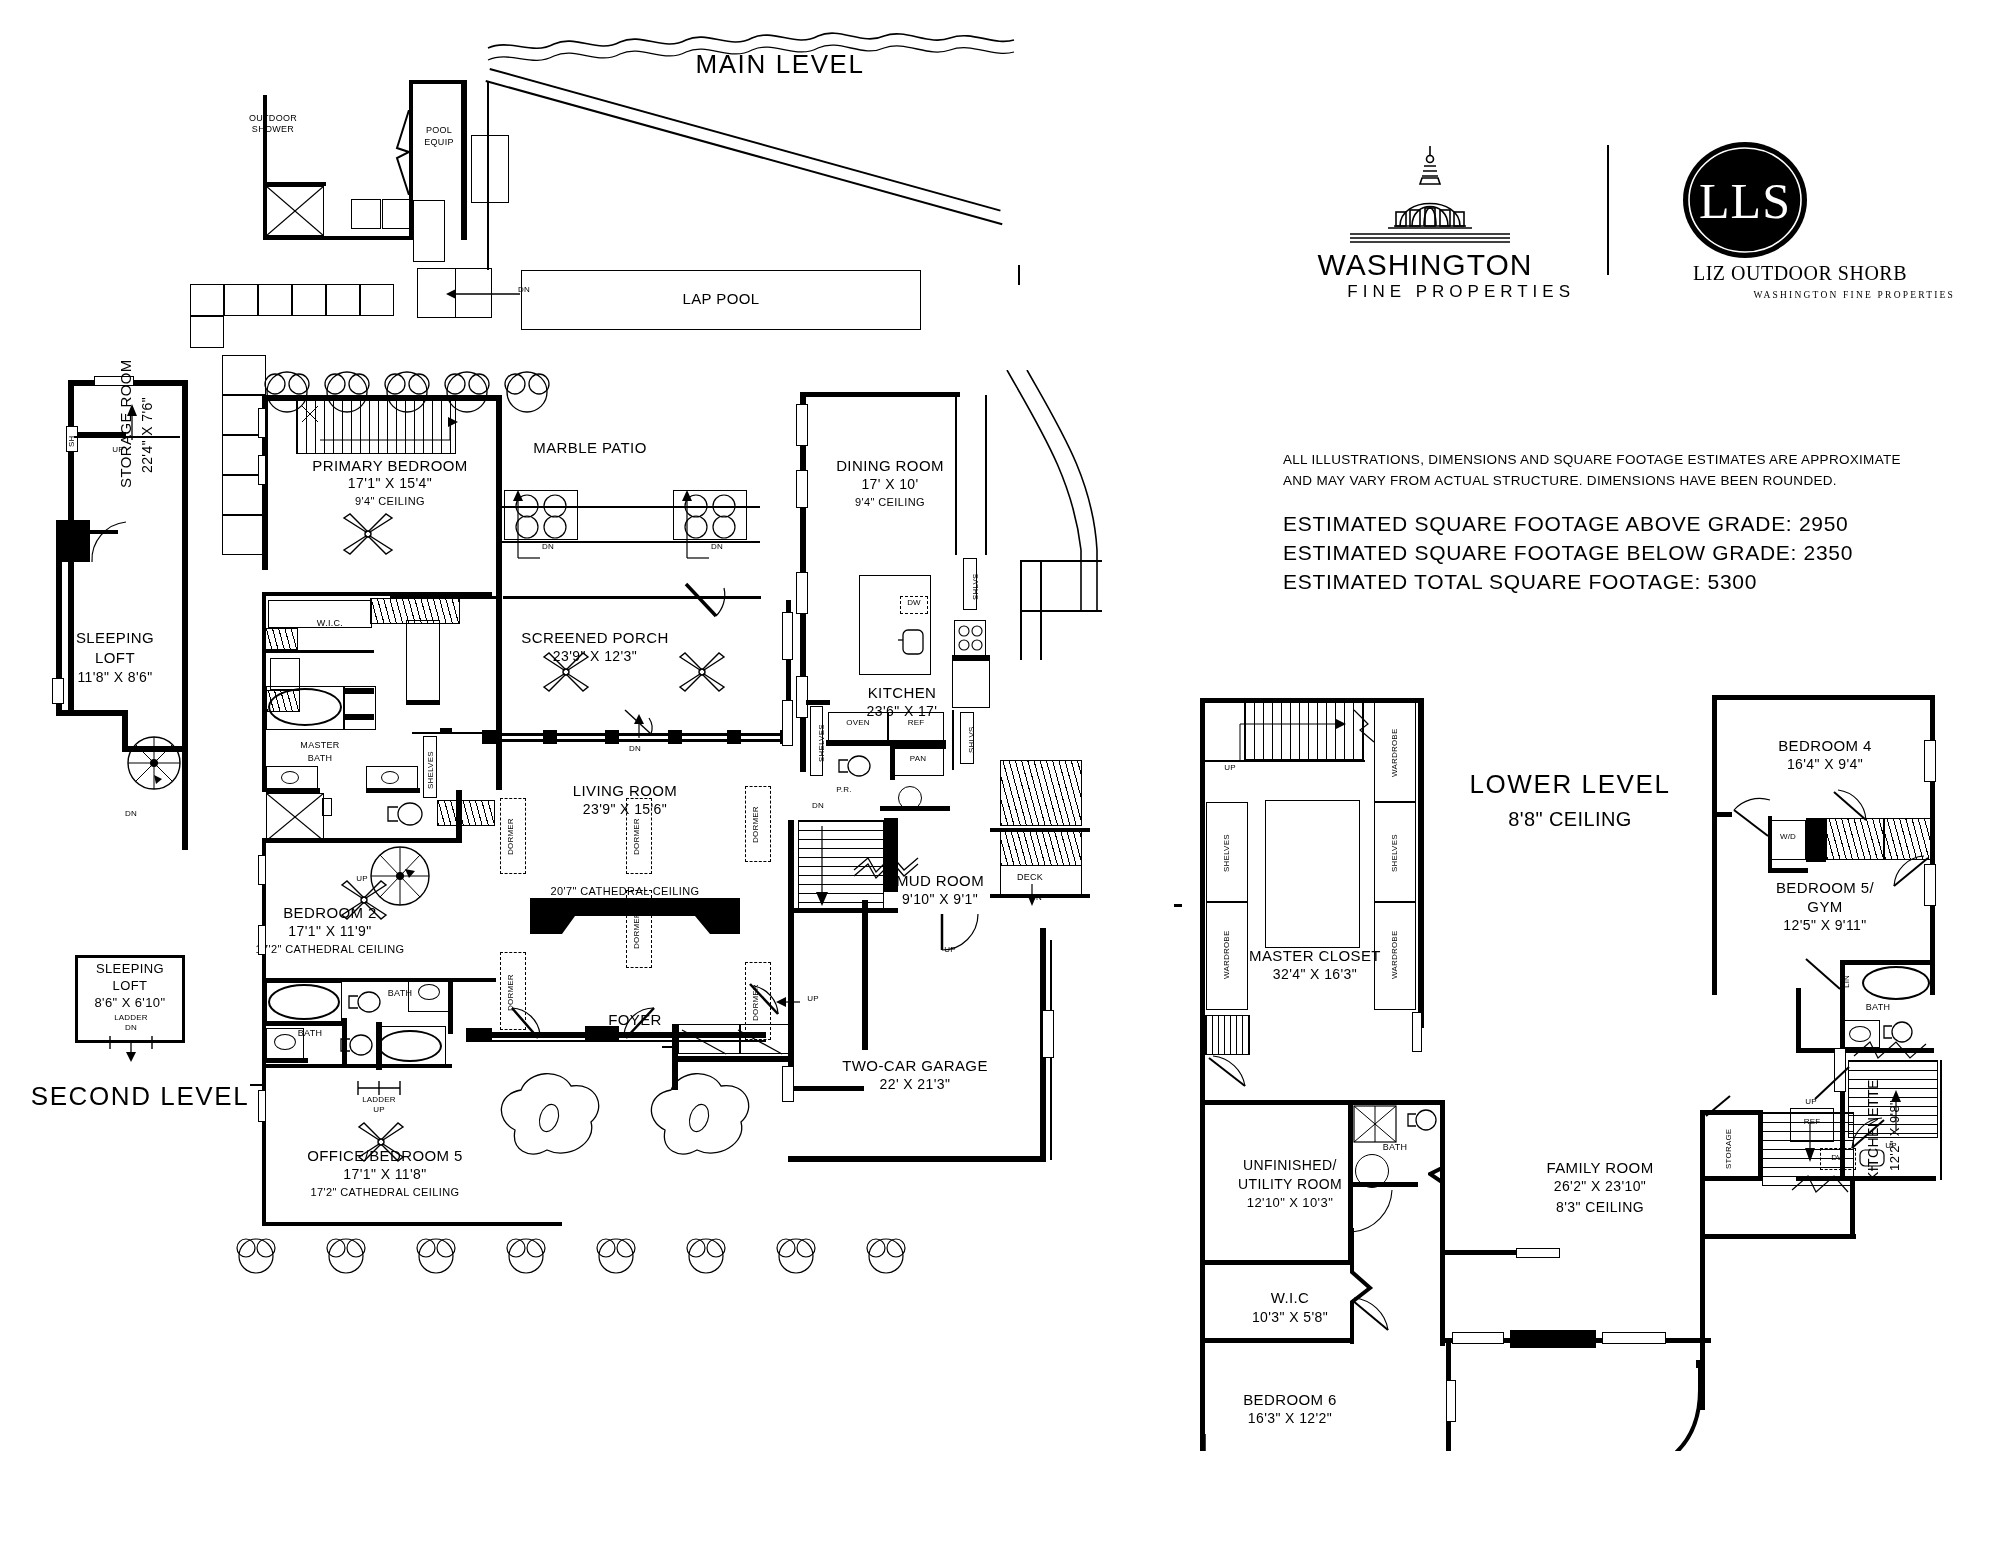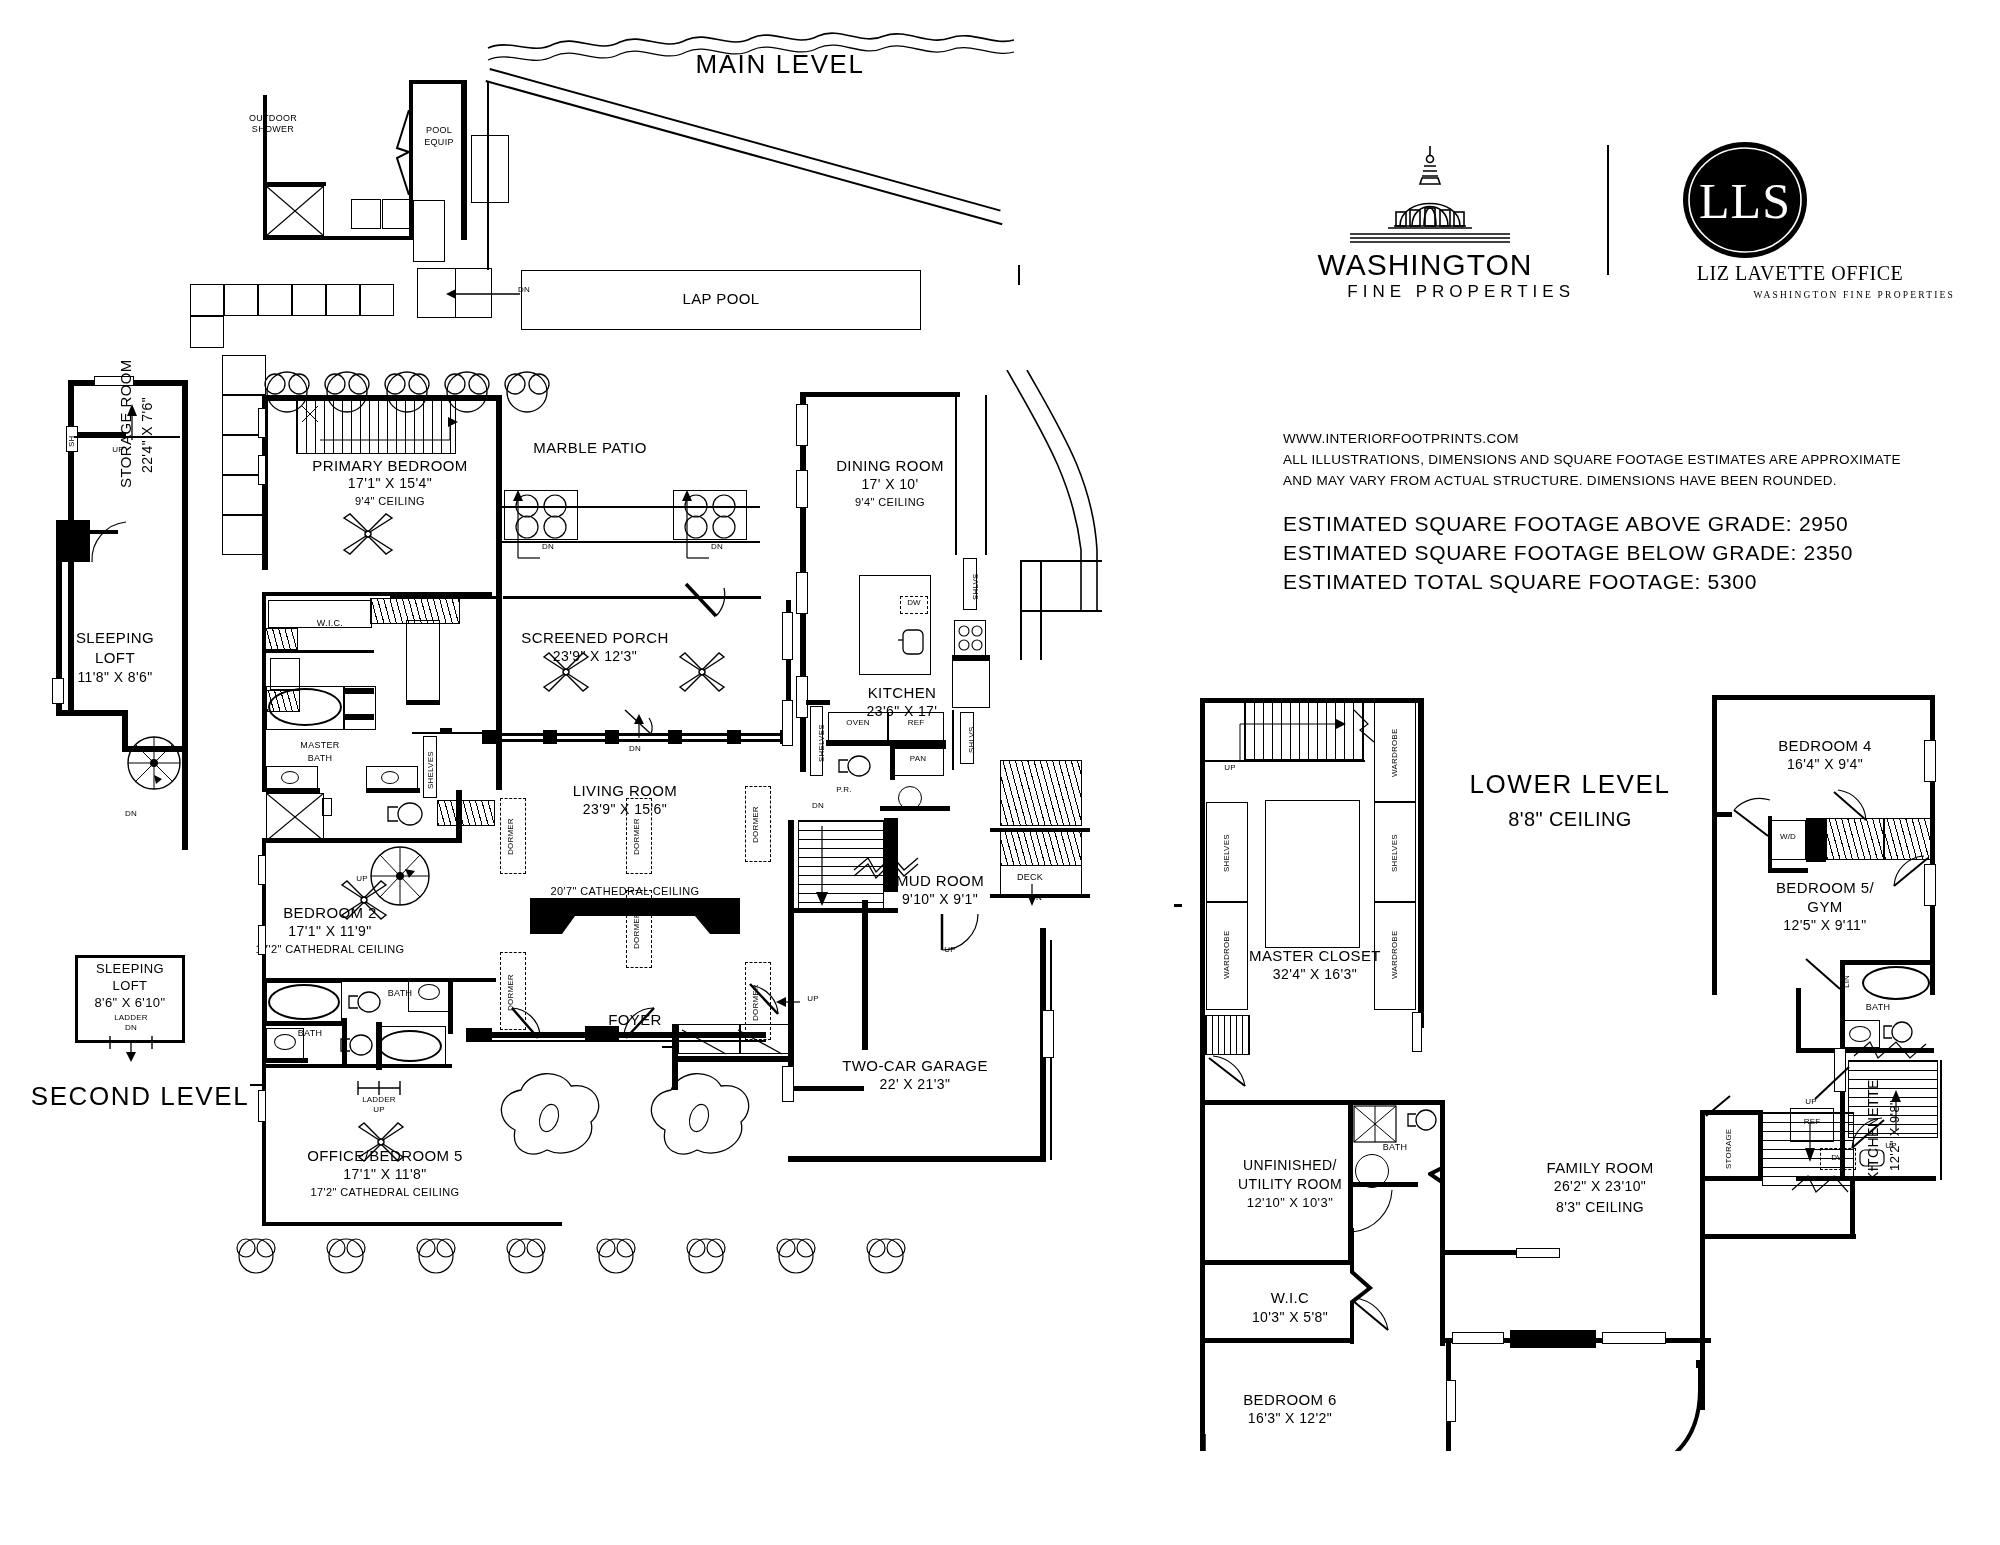--- a/index.html
+++ b/index.html
@@ -680,25 +680,24 @@
   <div class="wfp-name" style="position:absolute;left:1275px;top:248px;width:300px;">WASHINGTON</div>
   <div class="wfp-sub" style="position:absolute;left:1275px;top:282px;width:300px;">FINE PROPERTIES</div>
 
   <div class="ln" style="left:1607px;top:145px;width:2px;height:130px;"></div>
 
   <svg style="position:absolute;left:1660px;top:140px;width:170px;height:120px;">
     <ellipse cx="85" cy="60" rx="62" ry="58" fill="#000"></ellipse>
     <ellipse cx="85" cy="60" rx="56" ry="52" fill="none" stroke="#fff" stroke-width="1.6"></ellipse>
     <text x="85" y="78" font-family="Liberation Serif, serif" font-size="50" fill="#fff" text-anchor="middle" letter-spacing="1">LLS</text>
   </svg>
-  <div class="lls-sub" style="position:absolute;left:1645px;top:262px;width:310px;font-family:'Liberation Serif',serif;">LIZ LAVETTE OFFICE</div>
+  <div class="lls-sub" style="position:absolute;left:1645px;top:262px;width:310px;font-family:'Liberation Serif',serif;">LIZ OUTDOOR SHORB</div>
   <div class="lls-sub2" style="position:absolute;left:1645px;top:290px;width:310px;font-family:'Liberation Serif',serif;">WASHINGTON FINE PROPERTIES</div>
 
 
-  <div class="note" style="position:absolute;left:1283px;top:430px;width:700px;">WWW.INTERIORFOOTPRINTS.COM</div>
   <div class="note" style="position:absolute;left:1283px;top:451px;width:720px;">ALL ILLUSTRATIONS, DIMENSIONS AND SQUARE FOOTAGE ESTIMATES ARE APPROXIMATE</div>
   <div class="note" style="position:absolute;left:1283px;top:472px;width:720px;">AND MAY VARY FROM ACTUAL STRUCTURE. DIMENSIONS HAVE BEEN ROUNDED.</div>
 
   <div class="sqft" style="position:absolute;left:1283px;top:510px;width:720px;">ESTIMATED SQUARE FOOTAGE ABOVE GRADE: 2950</div>
   <div class="sqft" style="position:absolute;left:1283px;top:539px;width:720px;">ESTIMATED SQUARE FOOTAGE BELOW GRADE: 2350</div>
   <div class="sqft" style="position:absolute;left:1283px;top:568px;width:720px;">ESTIMATED TOTAL SQUARE FOOTAGE: 5300</div>
 
   <div class="lbl big-title" style="left:1440px;top:770px;width:260px;">LOWER LEVEL</div>
   <div class="lbl rm-dim" style="left:1440px;top:808px;width:260px;font-size:20px;">8'8" CEILING</div>
 

